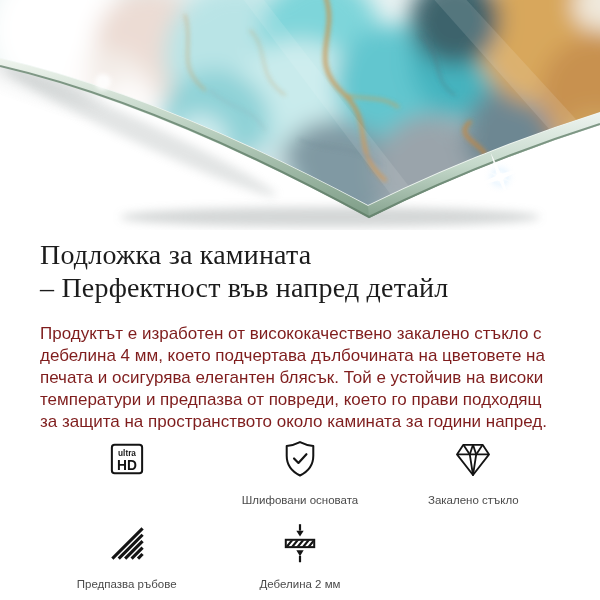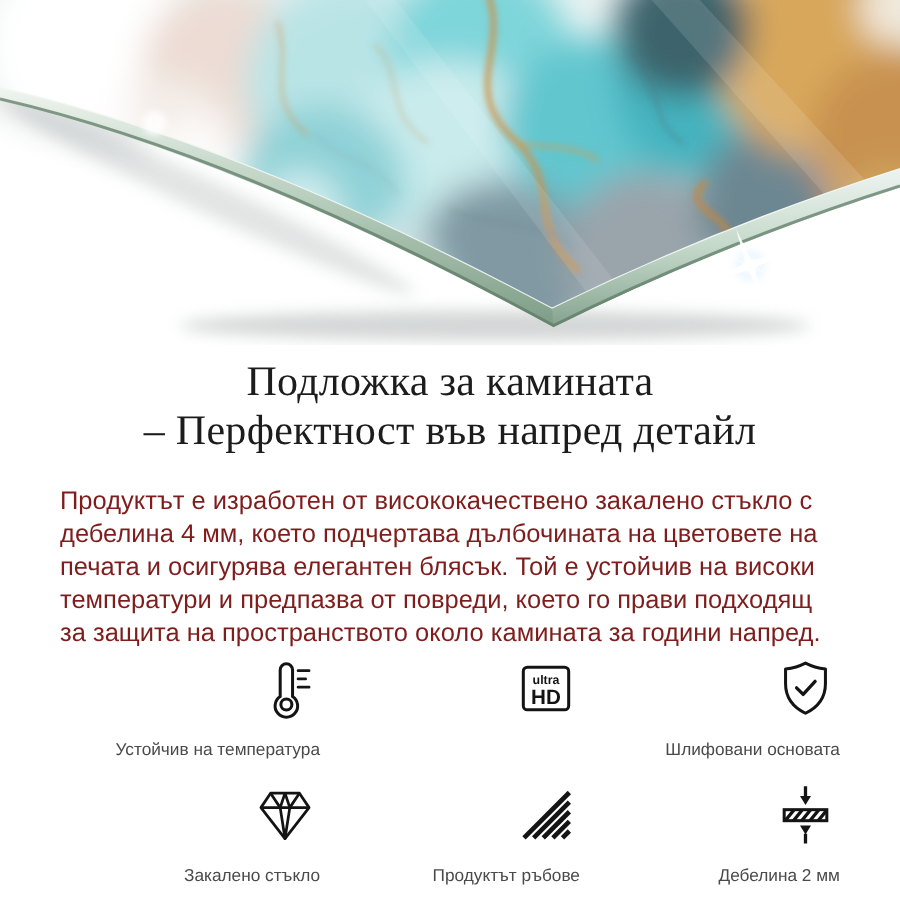--- a/index.html
+++ b/index.html
@@ -7,31 +7,31 @@
     width:600px;height:600px;background:#ffffff;overflow:hidden;
     font-family:"Liberation Sans","DejaVu Sans",sans-serif;
     -webkit-font-smoothing:antialiased;
   }
   .hero{width:600px;height:230px;position:relative;overflow:hidden;}
   .hero svg{display:block;}
   .content{padding:0 40px;}
   .headline{
     font-family:"Liberation Serif","DejaVu Serif",serif;
     font-weight:400;font-size:28px;line-height:33px;color:#1c1c1c;
-    margin-top:8px;letter-spacing:.2px;text-align:center;
+    margin-top:8px;letter-spacing:.2px;
   }
   .desc{
     margin:8px 0 0;font-size:17px;line-height:22px;color:#7f1d1d;
     max-width:517px;
   }
   .features{
     display:grid;grid-template-columns:repeat(3,1fr);
     row-gap:14px;margin-top:4px;
   }
-  .feature{display:flex;flex-direction:column;align-items:flex-end;text-align:center;}
+  .feature{display:flex;flex-direction:column;align-items:center;text-align:center;}
   .feature .icon{height:44px;display:flex;align-items:flex-end;justify-content:center;}
   .feature .label{
     margin-top:12px;font-size:11.5px;line-height:14px;color:#4a4a4a;
   }
   .icon svg *{vector-effect:none;}
 </style>
 </head>
 <body>
 
 <div class="hero">
@@ -142,30 +142,20 @@
 <div class="content">
   <h1 class="headline">
     <span style="display:block">Подложка за камината</span>
     <span style="display:block">– Перфектност във напред детайл</span>
   </h1>
 
   <p class="desc">Продуктът е изработен от висококачествено закалено стъкло с дебелина 4 мм, което подчертава дълбочината на цветовете на печата и осигурява елегантен блясък. Той е устойчив на високи температури и предпазва от повреди, което го прави подходящ за защита на пространството около камината за години напред.</p>
 
   <div class="features">
 
-    <div class="feature">
-      <span class="icon">
-        <svg width="46" height="44" viewBox="0 0 48 48" fill="none" stroke="#141414" stroke-width="2.2" stroke-linecap="round">
-          <path d="M20.5 29.8 L20.5 10.5 a4.5 4.5 0 0 1 9 0 L29.5 29.8 a8.2 8.2 0 1 1 -9 0 Z"></path>
-          <circle cx="25" cy="35.6" r="4"></circle>
-          <path d="M33.5 11 H41.5 M33.5 17 H39 M33.5 23 H41.5" stroke-width="2"></path>
-        </svg>
-      </span>
-      <span class="label">Устойчив на температура</span>
-    </div>
 
     <div class="feature">
       <span class="icon">
         <svg width="46" height="44" viewBox="0 0 48 48">
           <rect x="7.5" y="8.5" width="33" height="31" rx="3" fill="none" stroke="#141414" stroke-width="2.2"></rect>
           <text x="24" y="21" text-anchor="middle" font-size="9" font-weight="700" fill="#141414" font-family="Liberation Sans, DejaVu Sans, sans-serif">ultra</text>
           <text x="24" y="35.5" text-anchor="middle" font-size="15" font-weight="700" fill="#141414" font-family="Liberation Sans, DejaVu Sans, sans-serif">HD</text>
         </svg>
       </span>
     </div>
@@ -195,21 +185,21 @@
     <div class="feature">
       <span class="icon">
         <svg width="46" height="44" viewBox="0 0 48 48" fill="none" stroke="#141414" stroke-width="3.4">
           <path d="M8 41 L41 8"></path>
           <path d="M15 41 L41 15"></path>
           <path d="M22 41 L41 22"></path>
           <path d="M29 41 L41 29"></path>
           <path d="M36 41 L41 36"></path>
         </svg>
       </span>
-      <span class="label">Продуктът ръбове</span>
+      <span class="label">Предпазва ръбове</span>
     </div>
 
     <div class="feature">
       <span class="icon">
         <svg width="46" height="44" viewBox="0 0 48 48">
           <defs>
               <clipPath id="barClip">
                 <rect x="9" y="21" width="30" height="7"></rect>
               </clipPath>
             </defs>

